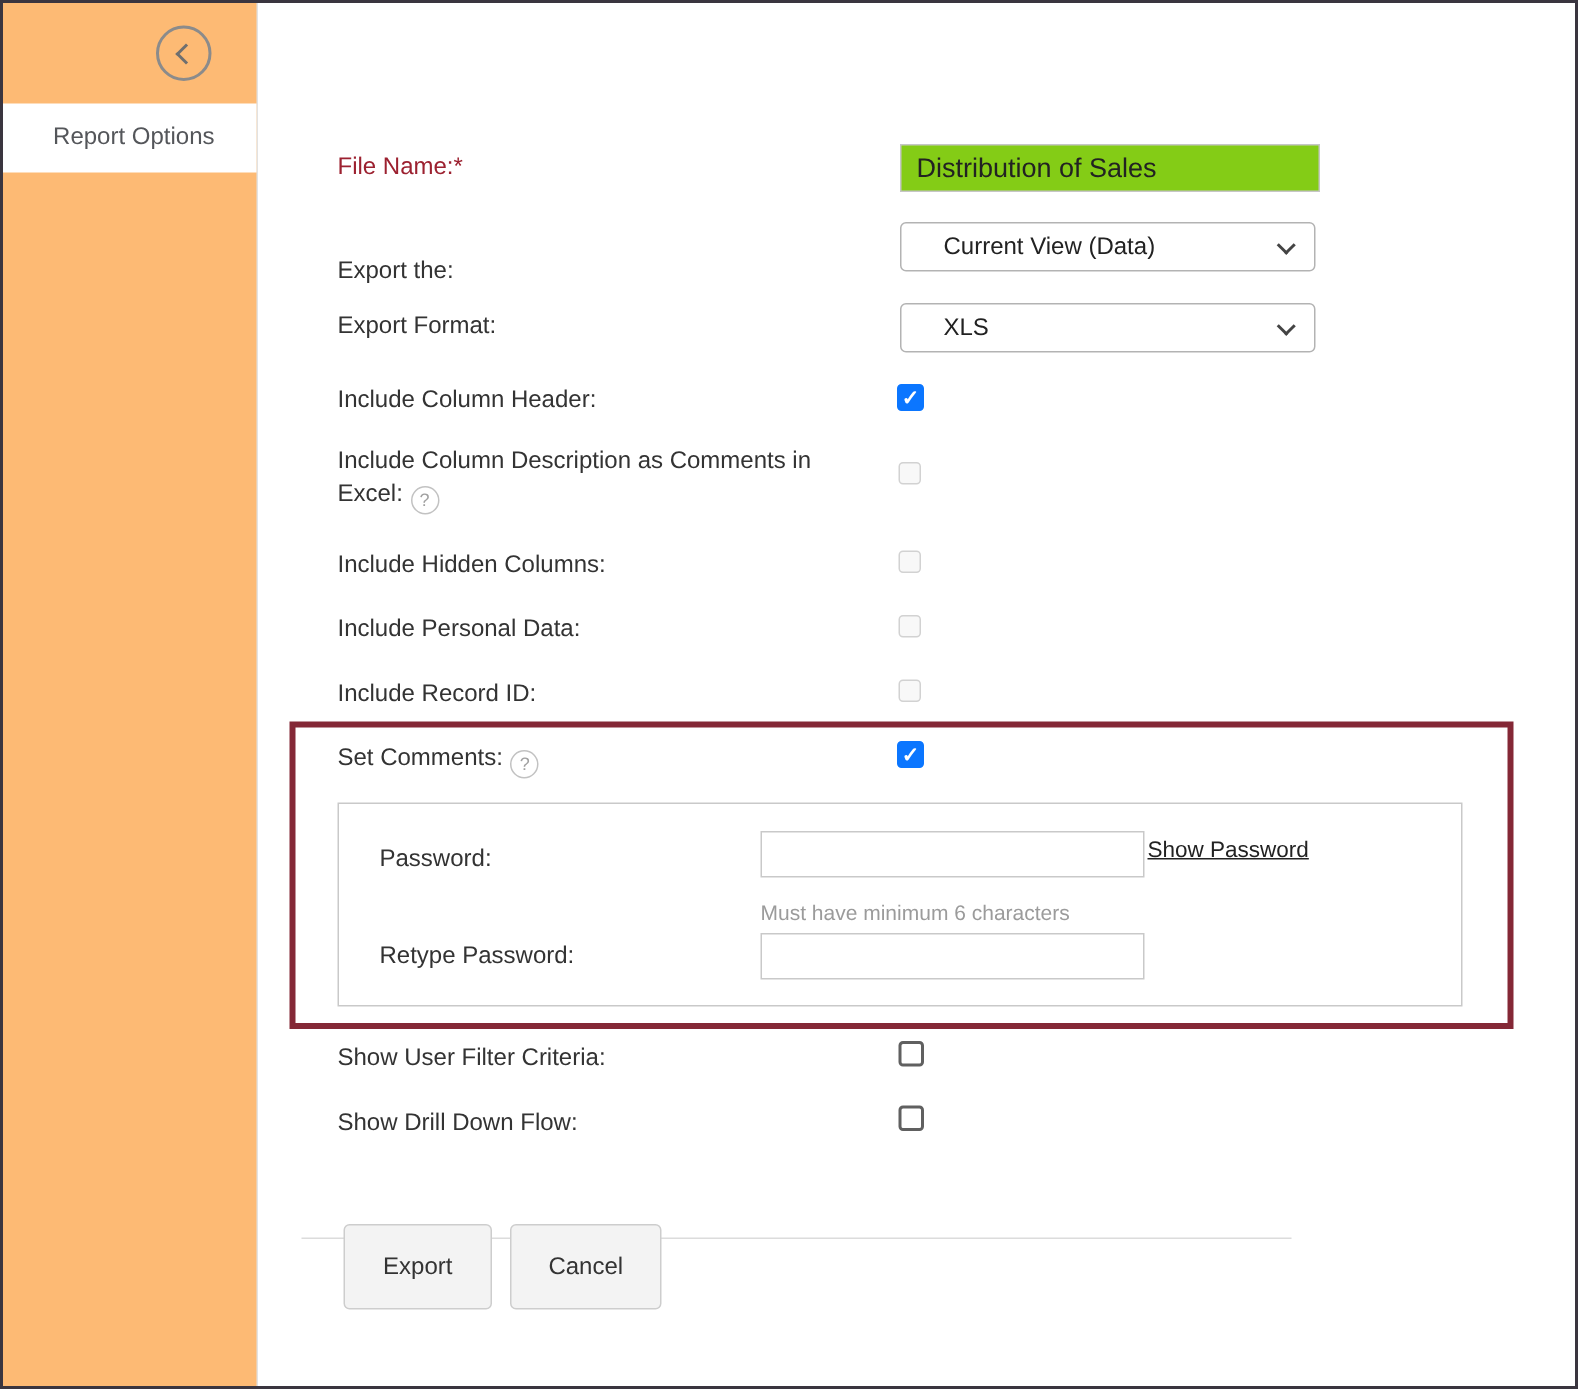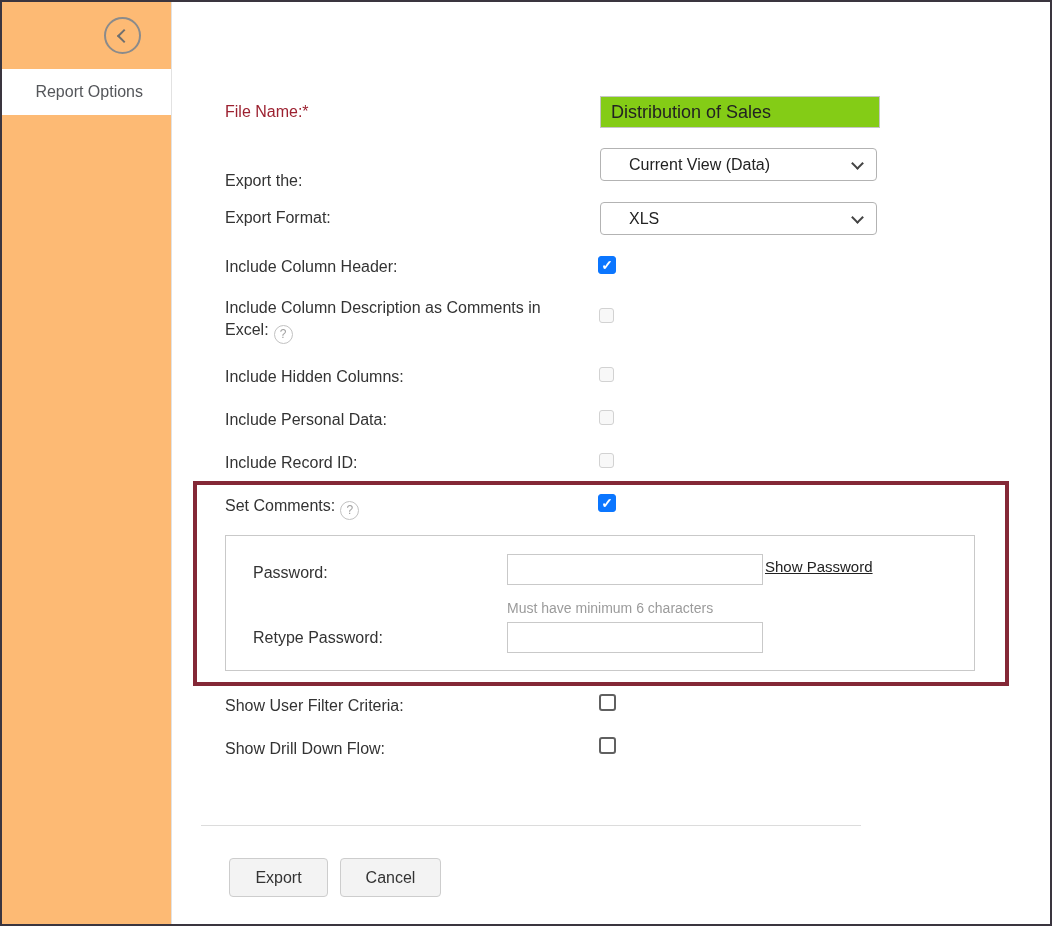--- a/index.html
+++ b/index.html
@@ -210,22 +210,22 @@
     margin-top: 12px;
   }
   .divider {
     position: absolute;
     left: 29px; top: 756px;
     width: 660px; height: 1px;
     background: #dcdcdc;
   }
   .btn {
     position: absolute;
-    top: 789px;
-    height: 39px;
+    top: 747px;
+    height: 57px;
     background: #f3f3f3;
     border: 1px solid #cdcdcd;
     border-radius: 4px;
     font-size: 16px;
     color: #333;
     font-family: "Liberation Sans", sans-serif;
     cursor: pointer;
   }
   .btn.export { left: 57px;  width: 99px; }
   .btn.cancel { left: 168px; width: 101px; }

